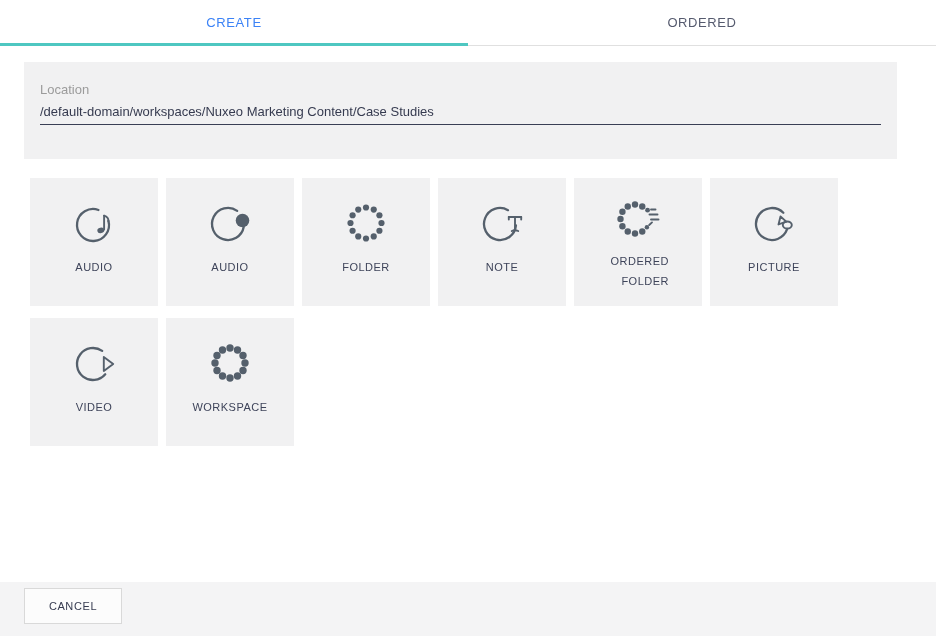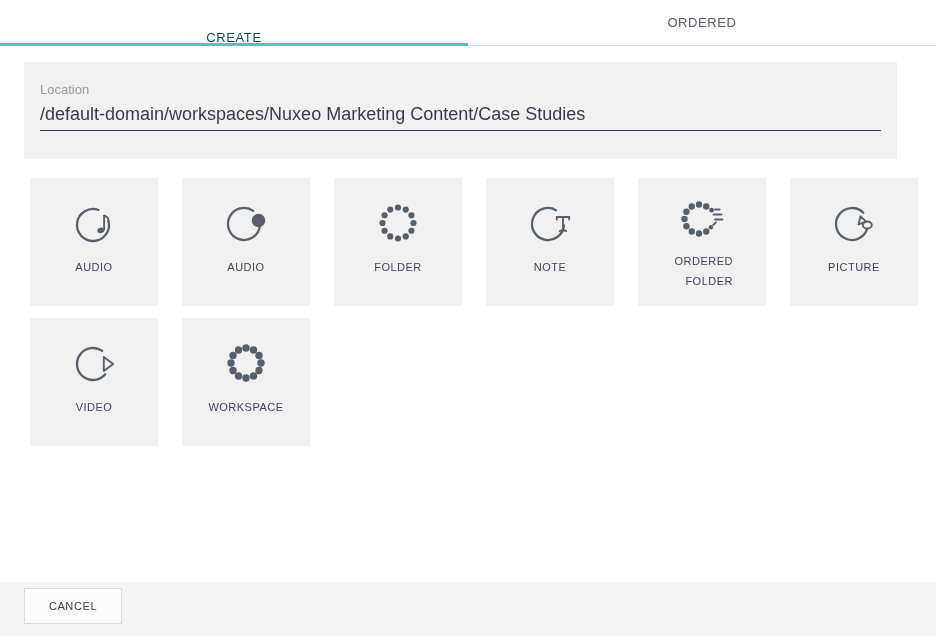--- a/index.html
+++ b/index.html
@@ -22,21 +22,21 @@
     flex: 1;
     position: relative;
     display: flex;
     align-items: center;
     justify-content: center;
     font-size: 13px;
     letter-spacing: 0.6px;
     color: #555a6e;
     cursor: pointer;
   }
-  .tab.active { color: #0c4a6e; align-items: flex-end; }
+  .tab.active { color: #3b82f6; }
   .tab .tab-underline {
     display: none;
     position: absolute;
     left: 0; right: 0; bottom: -1px;
     height: 3px;
     background: #4ec7c1;
   }
   .tab.active .tab-underline { display: block; }
 
   
@@ -46,34 +46,34 @@
     height: 97px;
     background: #f1f1f2;
     padding: 20px 16px 12px 16px;
   }
   .location-label {
     font-size: 13px;
     color: #9b9b9b;
   }
   .location-value {
     margin-top: 7px;
-    font-size: 18px;
+    font-size: 13px;
     color: #363b50;
     padding-bottom: 5px;
     border-bottom: 1px solid #3a3f55;
     white-space: nowrap;
     overflow: hidden;
   }
 
   
   .type-grid {
     margin: 19px 0 0 30px;
     display: grid;
     grid-template-columns: repeat(6, 128px);
-    gap: 12px 24px;
+    gap: 12px 8px;
     width: 808px;
   }
   .tile {
     width: 128px;
     height: 128px;
     background: #f1f1f2;
     display: flex;
     flex-direction: column;
     align-items: center;
     cursor: pointer;

